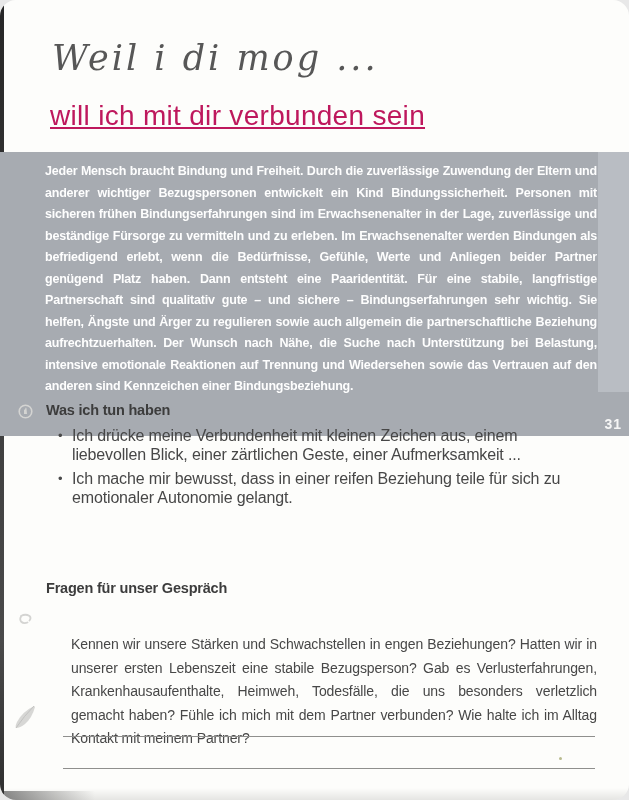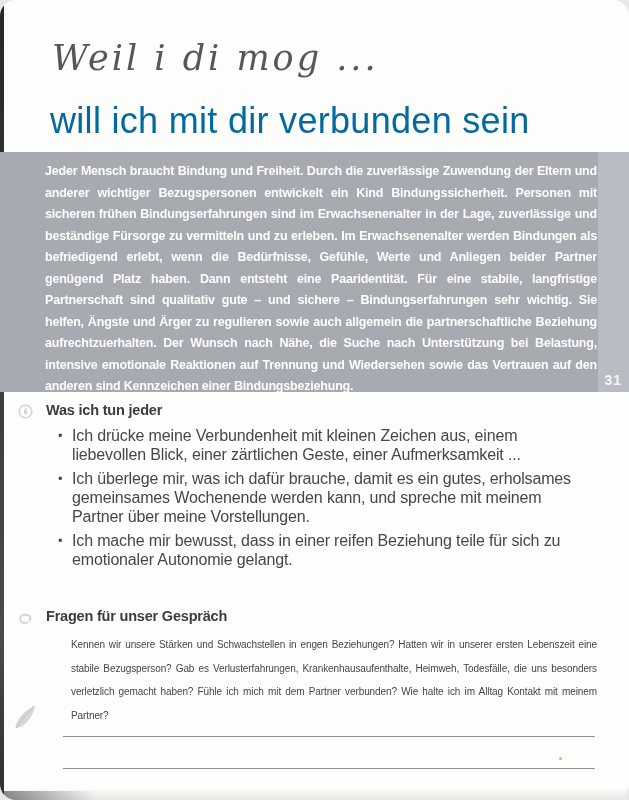--- a/index.html
+++ b/index.html
@@ -28,28 +28,29 @@
   
   .script-title {
     position: absolute; left: 52px; top: 38px;
     font-family: "DejaVu Serif", serif;
     font-style: italic; font-weight: 400;
     font-size: 35px; letter-spacing: 3px;
     color: #575757;
   }
   .subtitle {
     position: absolute; left: 50px; top: 100px;
-    font-size: 36px; font-weight: 400;
+    font-size: 28px; font-weight: 400;
     letter-spacing: 0.3px;
-    color: #0369a1;
+    color: #be185d;
+    text-decoration: underline;
   }
   
   .intro-box {
     position: absolute; left: 0; top: 152px;
-    width: 629px; height: 240px;
+    width: 629px; height: 284px;
     background: #a7abb1;
   }
   .intro-box .edge-strip {
     position: absolute; right: 0; top: 0; width: 31px; height: 240px;
     background: #b9bdc3;
   }
   .intro-box .intro-text {
     position: absolute; left: 45px; top: 9px; width: 552px;
     color: #fefefe;
     font-size: 12.5px; font-weight: 700;
@@ -81,21 +82,21 @@
     letter-spacing: -0.15px;
     line-height: 19px;
   }
   .actions-list li::before {
     content: "•";
     position: absolute; left: 0; top: 0;
     color: #4a4a4a; font-size: 13px;
   }
   .questions-text {
     position: absolute; left: 71px; top: 633px; width: 526px;
-    font-size: 10px; color: #474747;
+    font-size: 14px; color: #474747;
     letter-spacing: -0.1px;
     line-height: 23.5px;
     text-align: justify;
   }
   
   .writing-line {
     position: absolute; left: 63px; width: 532px; height: 0;
     border-top: 1.6px solid #8f8f8d;
   }
   .line-1 { top: 736px; }
@@ -120,34 +121,33 @@
     <div class="intro-text">Jeder Mensch braucht Bindung und Freiheit. Durch die zuverlässige Zuwendung der Eltern und anderer wichtiger Bezugspersonen entwickelt ein Kind Bindungssicherheit. Personen mit sicheren frühen Bindungserfahrungen sind im Erwachsenenalter in der Lage, zuverlässige und beständige Fürsorge zu vermitteln und zu erleben. Im Erwachsenenalter werden Bindungen als befriedigend erlebt, wenn die Bedürfnisse, Gefühle, Werte und Anliegen beider Partner genügend Platz haben. Dann entsteht eine Paaridentität. Für eine stabile, langfristige Partnerschaft sind qualitativ gute – und sichere – Bindungserfahrungen sehr wichtig. Sie helfen, Ängste und Ärger zu regulieren sowie auch allgemein die partnerschaftliche Beziehung aufrechtzuerhalten. Der Wunsch nach Nähe, die Suche nach Unterstützung bei Belastung, intensive emotionale Reaktionen auf Trennung und Wiedersehen sowie das Vertrauen auf den anderen sind Kennzeichen einer Bindungsbeziehung.</div>
     <div class="page-number">31</div>
   </div>
 
   <span class="heading-icon" style="top:404px">
     <svg width="15" height="15" viewBox="0 0 15 15">
       <circle cx="7.5" cy="7.5" r="6.3" fill="none" stroke="#d4d4d2" stroke-width="1.6"></circle>
       <path d="M6 10 L6 6.5 Q6 5 7 5.5 L7.5 4 Q8 3 8.5 4.5 L9 10 Z" fill="#d4d4d2"></path>
     </svg>
   </span>
-  <div class="section-heading" style="left:46px; top:402px">Was ich tun jeder</div>
+  <div class="section-heading" style="left:46px; top:402px">Was ich tun haben</div>
 
   <ul class="actions-list">
     <li>Ich drücke meine Verbundenheit mit kleinen Zeichen aus, einem liebevollen Blick, einer zärtlichen Geste, einer Aufmerksamkeit ...</li>
-    <li>Ich überlege mir, was ich dafür brauche, damit es ein gutes, erholsames gemeinsames Wochenende werden kann, und spreche mit meinem Partner über meine Vorstellungen.</li>
     <li>Ich mache mir bewusst, dass in einer reifen Beziehung teile für sich zu emotionaler Autonomie gelangt.</li>
   </ul>
 
   <span class="heading-icon" style="top:611px">
     <svg width="15" height="12" viewBox="0 0 15 12">
       <path d="M3 3 Q7.5 0.5 11.5 3 Q13.5 5 11.5 7.5 M9.5 9.5 Q5.5 11 3 8.5 Q1.5 6 3 3.8" fill="none" stroke="#d4d4d2" stroke-width="1.8" stroke-linecap="round"></path>
     </svg>
   </span>
-  <div class="section-heading" style="left:46px; top:608px">Fragen für unser Gespräch</div>
+  <div class="section-heading" style="left:46px; top:580px">Fragen für unser Gespräch</div>
 
   <div class="questions-text">Kennen wir unsere Stärken und Schwachstellen in engen Beziehungen? Hatten wir in unserer ersten Lebenszeit eine stabile Bezugsperson? Gab es Verlusterfahrungen, Krankenhausaufenthalte, Heimweh, Todesfälle, die uns besonders verletzlich gemacht haben? Fühle ich mich mit dem Partner verbunden? Wie halte ich im Alltag Kontakt mit meinem Partner?</div>
 
   <span class="feather">
     <svg width="34" height="36" viewBox="0 0 34 36">
       <path d="M26 6 Q14 12 9 22 Q7 26 8 28 Q12 28 17 24 Q24 18 27 7 Z" fill="#d0d0ce" opacity="0.85"></path>
       <path d="M26 6 Q16 16 8 28" stroke="#bdbdbb" stroke-width="0.8" fill="none"></path>
     </svg>
   </span>
 

